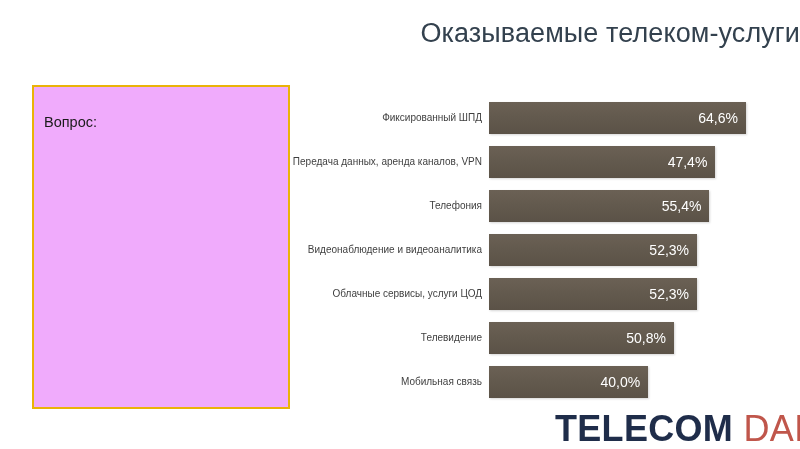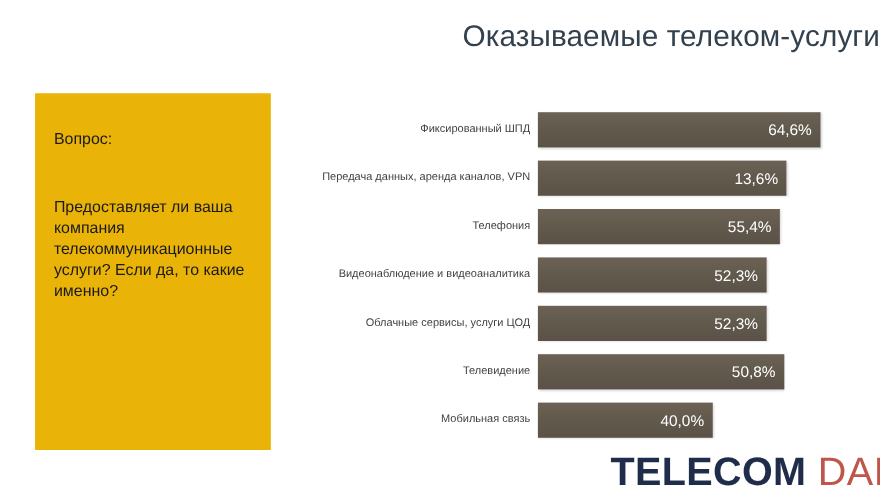--- a/index.html
+++ b/index.html
@@ -30,25 +30,25 @@
     color: #33414e;
     letter-spacing: 0.1px;
     white-space: nowrap;
   }
 
   
   #question-box {
     position: absolute;
     left: 32px;
     top: 85px;
-    width: 214px;
+    width: 258px;
     height: 324px;
-    border: 7px solid #eab308;
+    border: 2px solid #eab308;
     box-sizing: border-box;
-    background: #eab308;
+    background: #f0abfc;
   }
   #question-label {
     position: absolute;
     left: 10px;
     top: 27px;
     font-size: 14.5px;
     color: #1a1a1a;
     font-weight: 400;
   }
   #question-text {
@@ -122,34 +122,33 @@
 </style>
 </head>
 <body>
 
 <div id="slide">
 
   <div id="title">Оказываемые телеком-услуги</div>
 
   <div id="question-box">
     <div id="question-label">Вопрос:</div>
-    <div id="question-text">Предоставляет ли ваша компания телекоммуникационные услуги? Если да, то какие именно?</div>
   </div>
 
   <div id="chart">
       <div class="chart-row" style="top: 102px;">
         <div class="cat-label">Фиксированный ШПД</div>
         <div class="bar" style="width: 257px; height: 32px;">
           <div class="bar-value">64,6%</div>
         </div>
       </div>
       <div class="chart-row" style="top: 146px;">
         <div class="cat-label">Передача данных, аренда каналов, VPN</div>
         <div class="bar" style="width: 226.367px; height: 32px;">
-          <div class="bar-value">13,6%</div>
+          <div class="bar-value">47,4%</div>
         </div>
       </div>
       <div class="chart-row" style="top: 190px;">
         <div class="cat-label">Телефония</div>
         <div class="bar" style="width: 220.399px; height: 32px;">
           <div class="bar-value">55,4%</div>
         </div>
       </div>
       <div class="chart-row" style="top: 234px;">
         <div class="cat-label">Видеонаблюдение и видеоаналитика</div>
@@ -158,21 +157,21 @@
         </div>
       </div>
       <div class="chart-row" style="top: 278px;">
         <div class="cat-label">Облачные сервисы, услуги ЦОД</div>
         <div class="bar" style="width: 208.067px; height: 32px;">
           <div class="bar-value">52,3%</div>
         </div>
       </div>
       <div class="chart-row" style="top: 322px;">
         <div class="cat-label">Телевидение</div>
-        <div class="bar" style="width: 224px; height: 32px; text-align: right;">
+        <div class="bar" style="width: 185px; height: 32px; text-align: right;">
           <div class="bar-value">50,8%</div>
         </div>
       </div>
       <div class="chart-row" style="top: 366px;">
         <div class="cat-label">Мобильная связь</div>
         <div class="bar" style="width: 159.133px; height: 32px;">
           <div class="bar-value">40,0%</div>
         </div>
       </div>
     </div>

